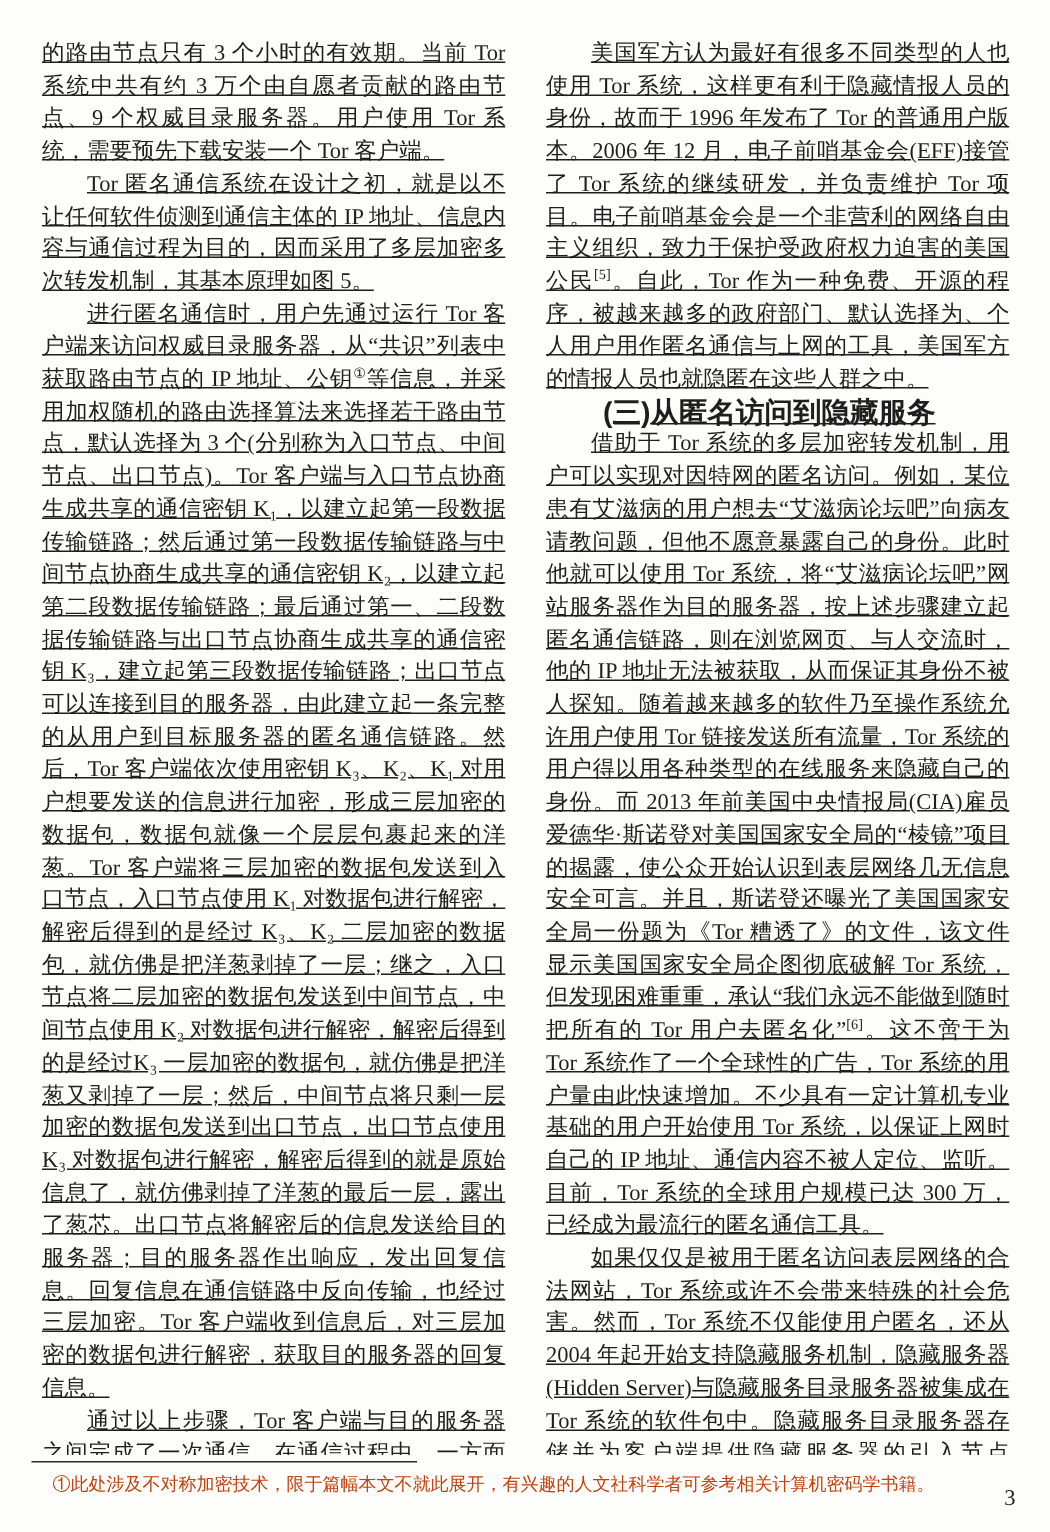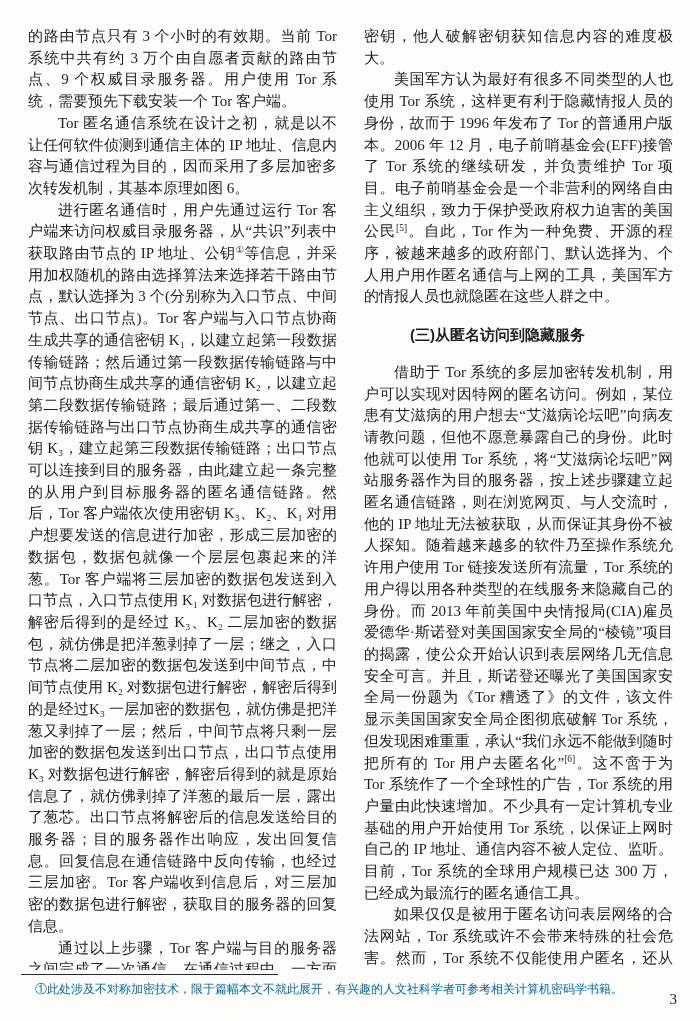--- a/index.html
+++ b/index.html
@@ -27,31 +27,32 @@
     overflow: hidden;
   }
   .column {
     width: 309px;
     flex: 0 0 309px;
     font-size: 15px;
     line-height: 21.7px;
     text-align: justify;
     text-justify: inter-character;
     overflow: hidden;
+    text-decoration: underline;
   }
   .column p {
     margin: 0;
     text-indent: 2em;
   }
   .column p.cont {
     text-indent: 0;
   }
   .section-heading {
-    margin: 16px;
-    font-size: 15px;
+    margin: 0;
+    font-size: 19px;
     line-height: 21.7px;
     font-weight: 700;
     text-indent: 2em;
     font-family: "Liberation Sans", "DejaVu Sans", sans-serif;
   }
   sup.ref {
     font-size: 9.5px;
     line-height: 0;
     vertical-align: baseline;
     position: relative;
@@ -67,48 +68,47 @@
     width: 257px;
     height: 1px;
     background: #2a2a2a;
     margin-bottom: 7px;
   }
   .footnote {
     margin: 0;
     font-size: 12px;
     line-height: 15px;
     padding-left: 14px;
-    color: #0369a1;
+    color: #c2410c;
   }
   .page-number {
     position: absolute;
     right: 23px;
     top: 991px;
     font-size: 15px;
     color: #1e1e1e;
   }
 </style>
 </head>
 <body>
 
 <div class="page">
 
   <div class="columns">
 
     <div class="column">
       <p class="cont">的路由节点只有 3 个小时的有效期。当前 Tor 系统中共有约 3 万个由自愿者贡献的路由节点、9 个权威目录服务器。用户使用 Tor 系统，需要预先下载安装一个 Tor 客户端。</p>
-      <p>Tor 匿名通信系统在设计之初，就是以不让任何软件侦测到通信主体的 IP 地址、信息内容与通信过程为目的，因而采用了多层加密多次转发机制，其基本原理如图 6。</p>
+      <p>Tor 匿名通信系统在设计之初，就是以不让任何软件侦测到通信主体的 IP 地址、信息内容与通信过程为目的，因而采用了多层加密多次转发机制，其基本原理如图 5。</p>
       <p>
         <span>进行匿名通信时，用户先通过运行 Tor 客户端来访问权威目录服务器，从“共识”列表中获取路由节点的 IP 地址、公钥</span><sup class="ref">①</sup><span>等信息，并采用加权随机的路由选择算法来选择若干路由节点，默认选择为 3 个(分别称为入口节点、中间节点、出口节点)。Tor 客户端与入口节点协商生成共享的通信密钥 K₁，以建立起第一段数据传输链路；然后通过第一段数据传输链路与中间节点协商生成共享的通信密钥 K₂，以建立起第二段数据传输链路；最后通过第一、二段数据传输链路与出口节点协商生成共享的通信密钥 K₃，建立起第三段数据传输链路；出口节点可以连接到目的服务器，由此建立起一条完整的从用户到目标服务器的匿名通信链路。然后，Tor 客户端依次使用密钥 K₃、K₂、K₁ 对用户想要发送的信息进行加密，形成三层加密的数据包，数据包就像一个层层包裹起来的洋葱。Tor 客户端将三层加密的数据包发送到入口节点，入口节点使用 K₁ 对数据包进行解密，解密后得到的是经过 K₃、K₂ 二层加密的数据包，就仿佛是把洋葱剥掉了一层；继之，入口节点将二层加密的数据包发送到中间节点，中间节点使用 K₂ 对数据包进行解密，解密后得到的是经过K₃ 一层加密的数据包，就仿佛是把洋葱又剥掉了一层；然后，中间节点将只剩一层加密的数据包发送到出口节点，出口节点使用 K₃ 对数据包进行解密，解密后得到的就是原始信息了，就仿佛剥掉了洋葱的最后一层，露出了葱芯。出口节点将解密后的信息发送给目的服务器；目的服务器作出响应，发出回复信息。回复信息在通信链路中反向传输，也经过三层加密。Tor 客户端收到信息后，对三层加密的数据包进行解密，获取目的服务器的回复信息。</span>
       </p>
       <p>通过以上步骤，Tor 客户端与目的服务器之间完成了一次通信。在通信过程中，一方面信息的传输经过多次跳转，目的服务器只能侦测到出口节点的 IP 地址，而无法回溯出信息发送者的 IP 地址，因而无法对用户进行定位与追踪；另一方面，用户发送的信息内容以及转发路由信息经过层层加密，而只有用户的 Tor 客户端掌握全部的用于解密的</p>
     </div>
 
     <div class="column">
-      <p class="cont">密钥，他人破解密钥获知信息内容的难度极大。</p>
       <p>
         <span>美国军方认为最好有很多不同类型的人也使用 Tor 系统，这样更有利于隐藏情报人员的身份，故而于 1996 年发布了 Tor 的普通用户版本。2006 年 12 月，电子前哨基金会(EFF)接管了 Tor 系统的继续研发，并负责维护 Tor 项目。电子前哨基金会是一个非营利的网络自由主义组织，致力于保护受政府权力迫害的美国公民</span><sup class="ref">[5]</sup><span>。自此，Tor 作为一种免费、开源的程序，被越来越多的政府部门、默认选择为、个人用户用作匿名通信与上网的工具，美国军方的情报人员也就隐匿在这些人群之中。</span>
       </p>
       <h3 class="section-heading">(三)从匿名访问到隐藏服务</h3>
       <p>
         <span>借助于 Tor 系统的多层加密转发机制，用户可以实现对因特网的匿名访问。例如，某位患有艾滋病的用户想去“艾滋病论坛吧”向病友请教问题，但他不愿意暴露自己的身份。此时他就可以使用 Tor 系统，将“艾滋病论坛吧”网站服务器作为目的服务器，按上述步骤建立起匿名通信链路，则在浏览网页、与人交流时，他的 IP 地址无法被获取，从而保证其身份不被人探知。随着越来越多的软件乃至操作系统允许用户使用 Tor 链接发送所有流量，Tor 系统的用户得以用各种类型的在线服务来隐藏自己的身份。而 2013 年前美国中央情报局(CIA)雇员爱德华·斯诺登对美国国家安全局的“棱镜”项目的揭露，使公众开始认识到表层网络几无信息安全可言。并且，斯诺登还曝光了美国国家安全局一份题为《Tor 糟透了》的文件，该文件显示美国国家安全局企图彻底破解 Tor 系统，但发现困难重重，承认“我们永远不能做到随时把所有的 Tor 用户去匿名化”</span><sup class="ref">[6]</sup><span>。这不啻于为 Tor 系统作了一个全球性的广告，Tor 系统的用户量由此快速增加。不少具有一定计算机专业基础的用户开始使用 Tor 系统，以保证上网时自己的 IP 地址、通信内容不被人定位、监听。目前，Tor 系统的全球用户规模已达 300 万，已经成为最流行的匿名通信工具。</span>
       </p>
       <p>如果仅仅是被用于匿名访问表层网络的合法网站，Tor 系统或许不会带来特殊的社会危害。然而，Tor 系统不仅能使用户匿名，还从 2004 年起开始支持隐藏服务机制，隐藏服务器(Hidden Server)与隐藏服务目录服务器被集成在 Tor 系统的软件包中。隐藏服务目录服务器存储并为客户端提供隐藏服务器的引入节点(Introduction Point)、公钥等信息。隐藏服务器在启动时会选择 3 个引入节点，并将引入节点及其公钥信息上传至隐藏服务目录服务器。Tor 客户端访问隐藏服务器时，首先建立经</p>
     </div>
 

